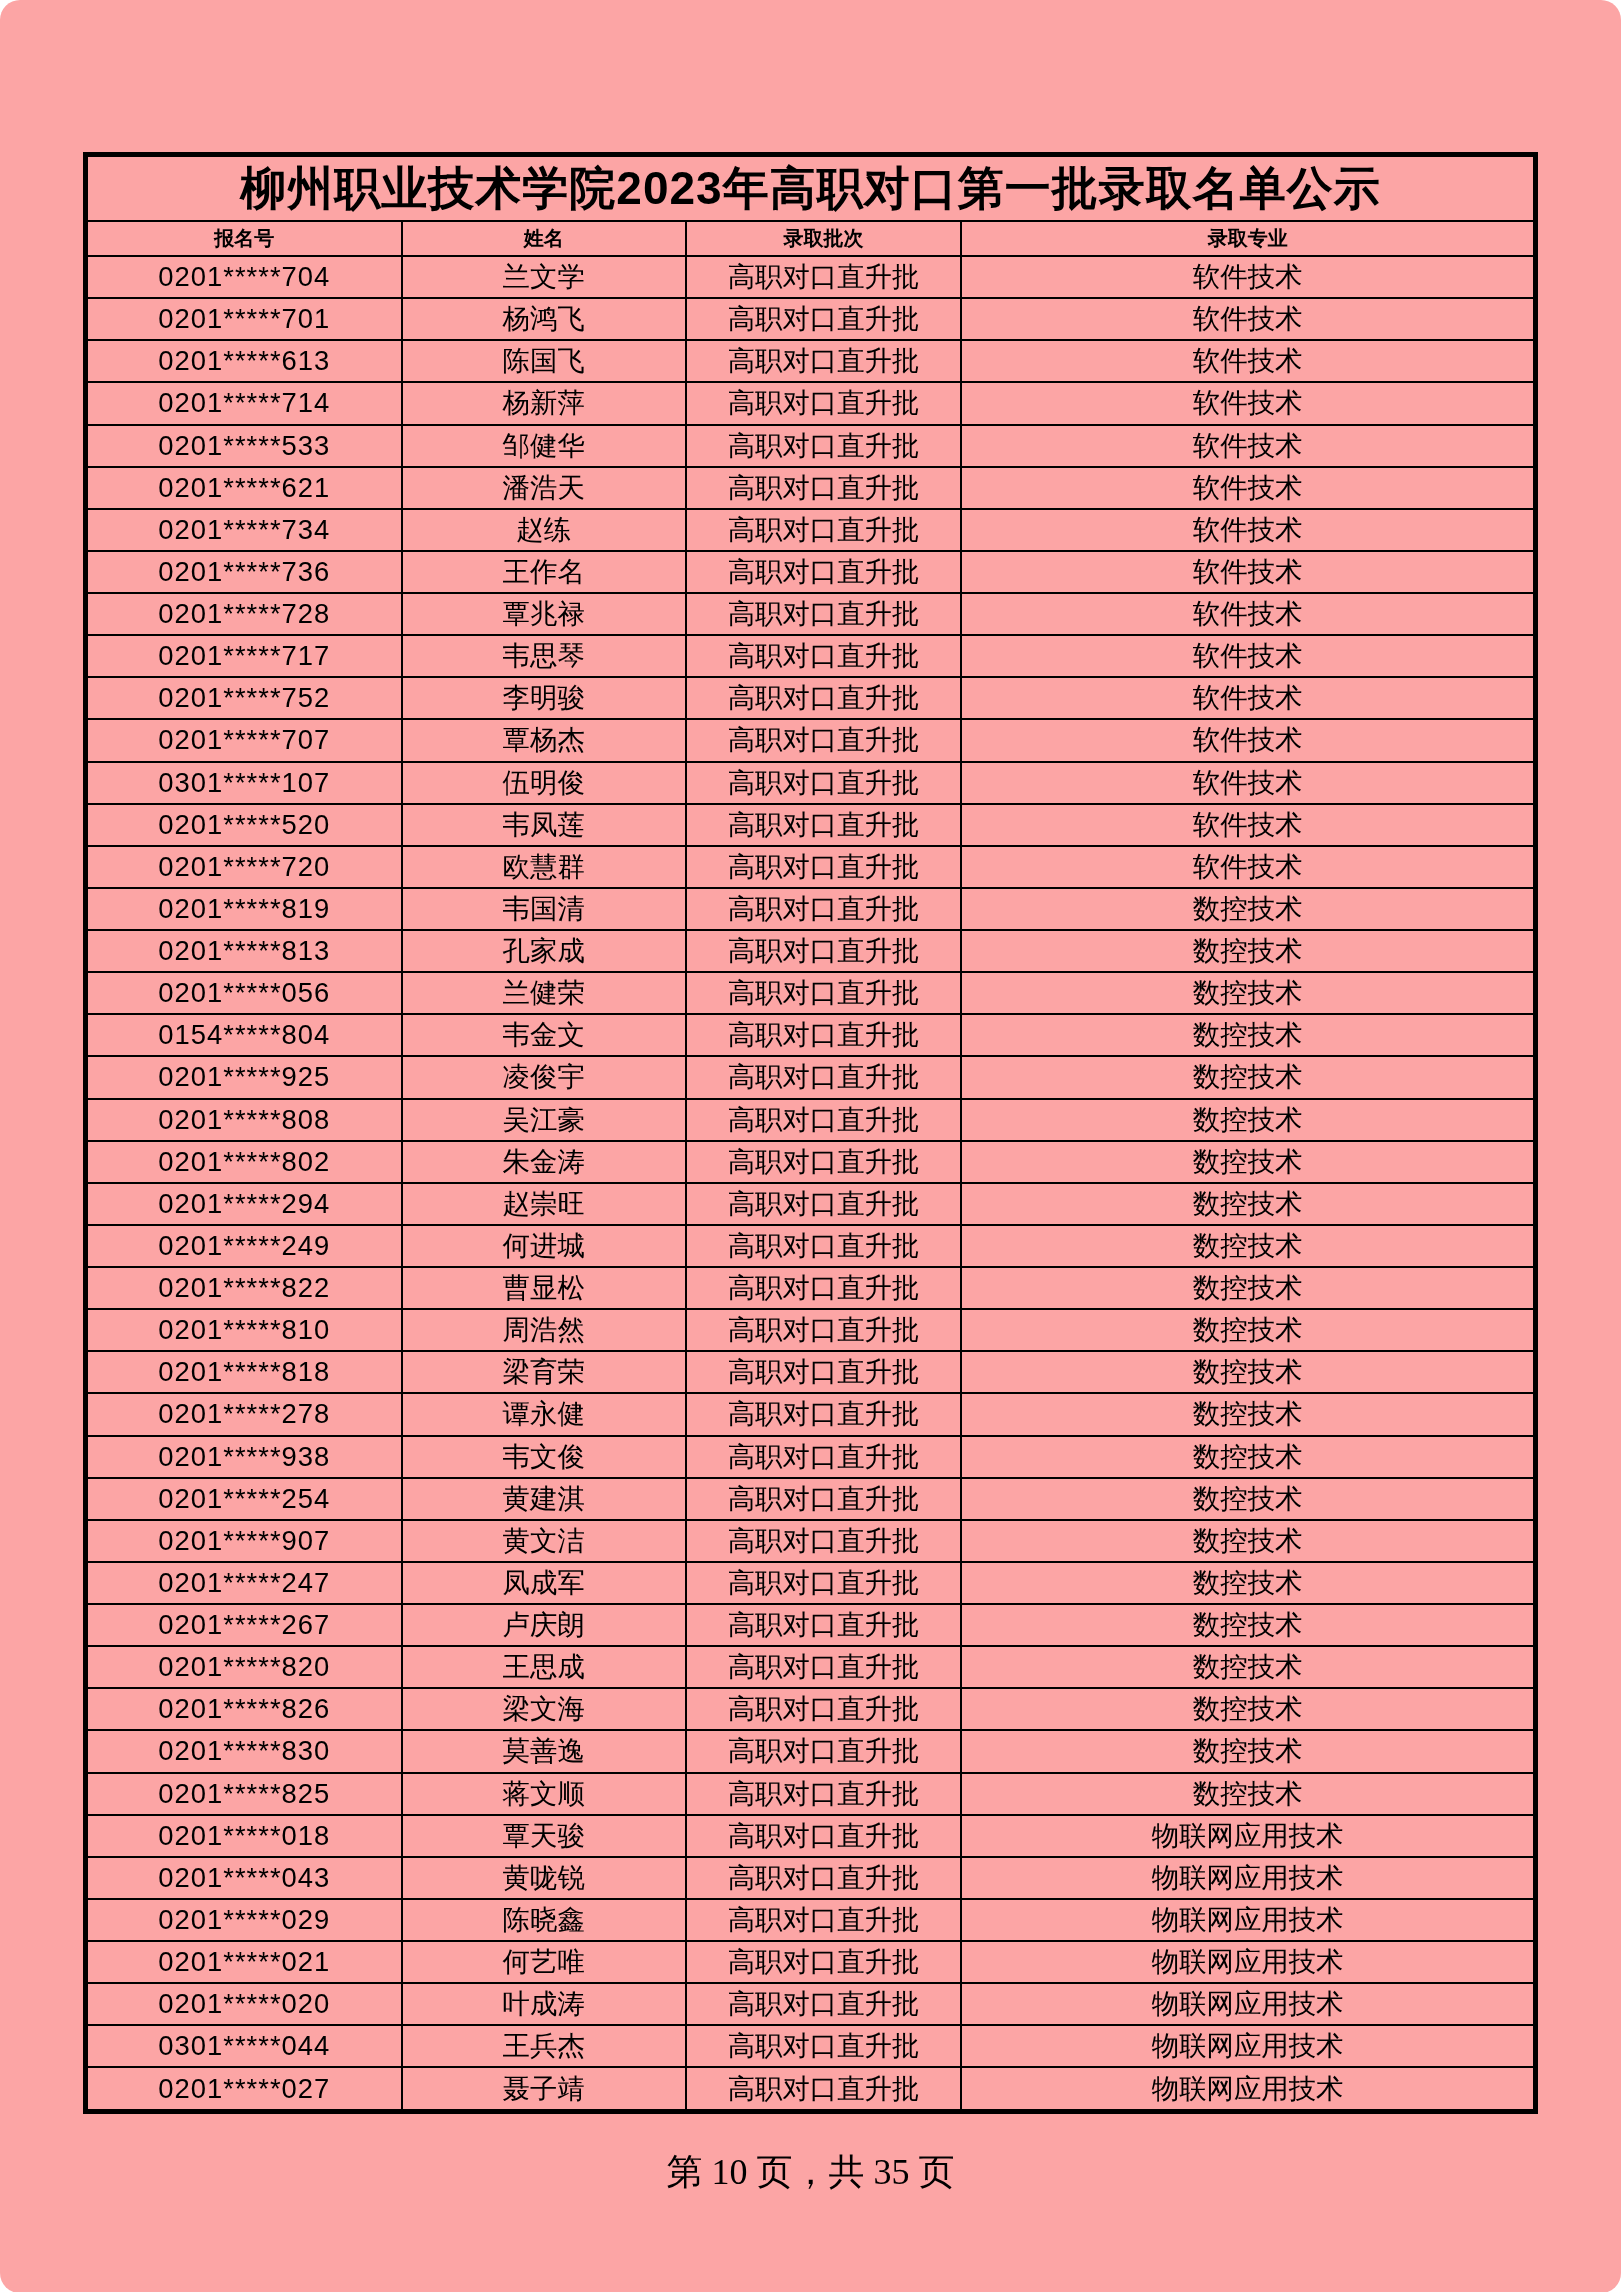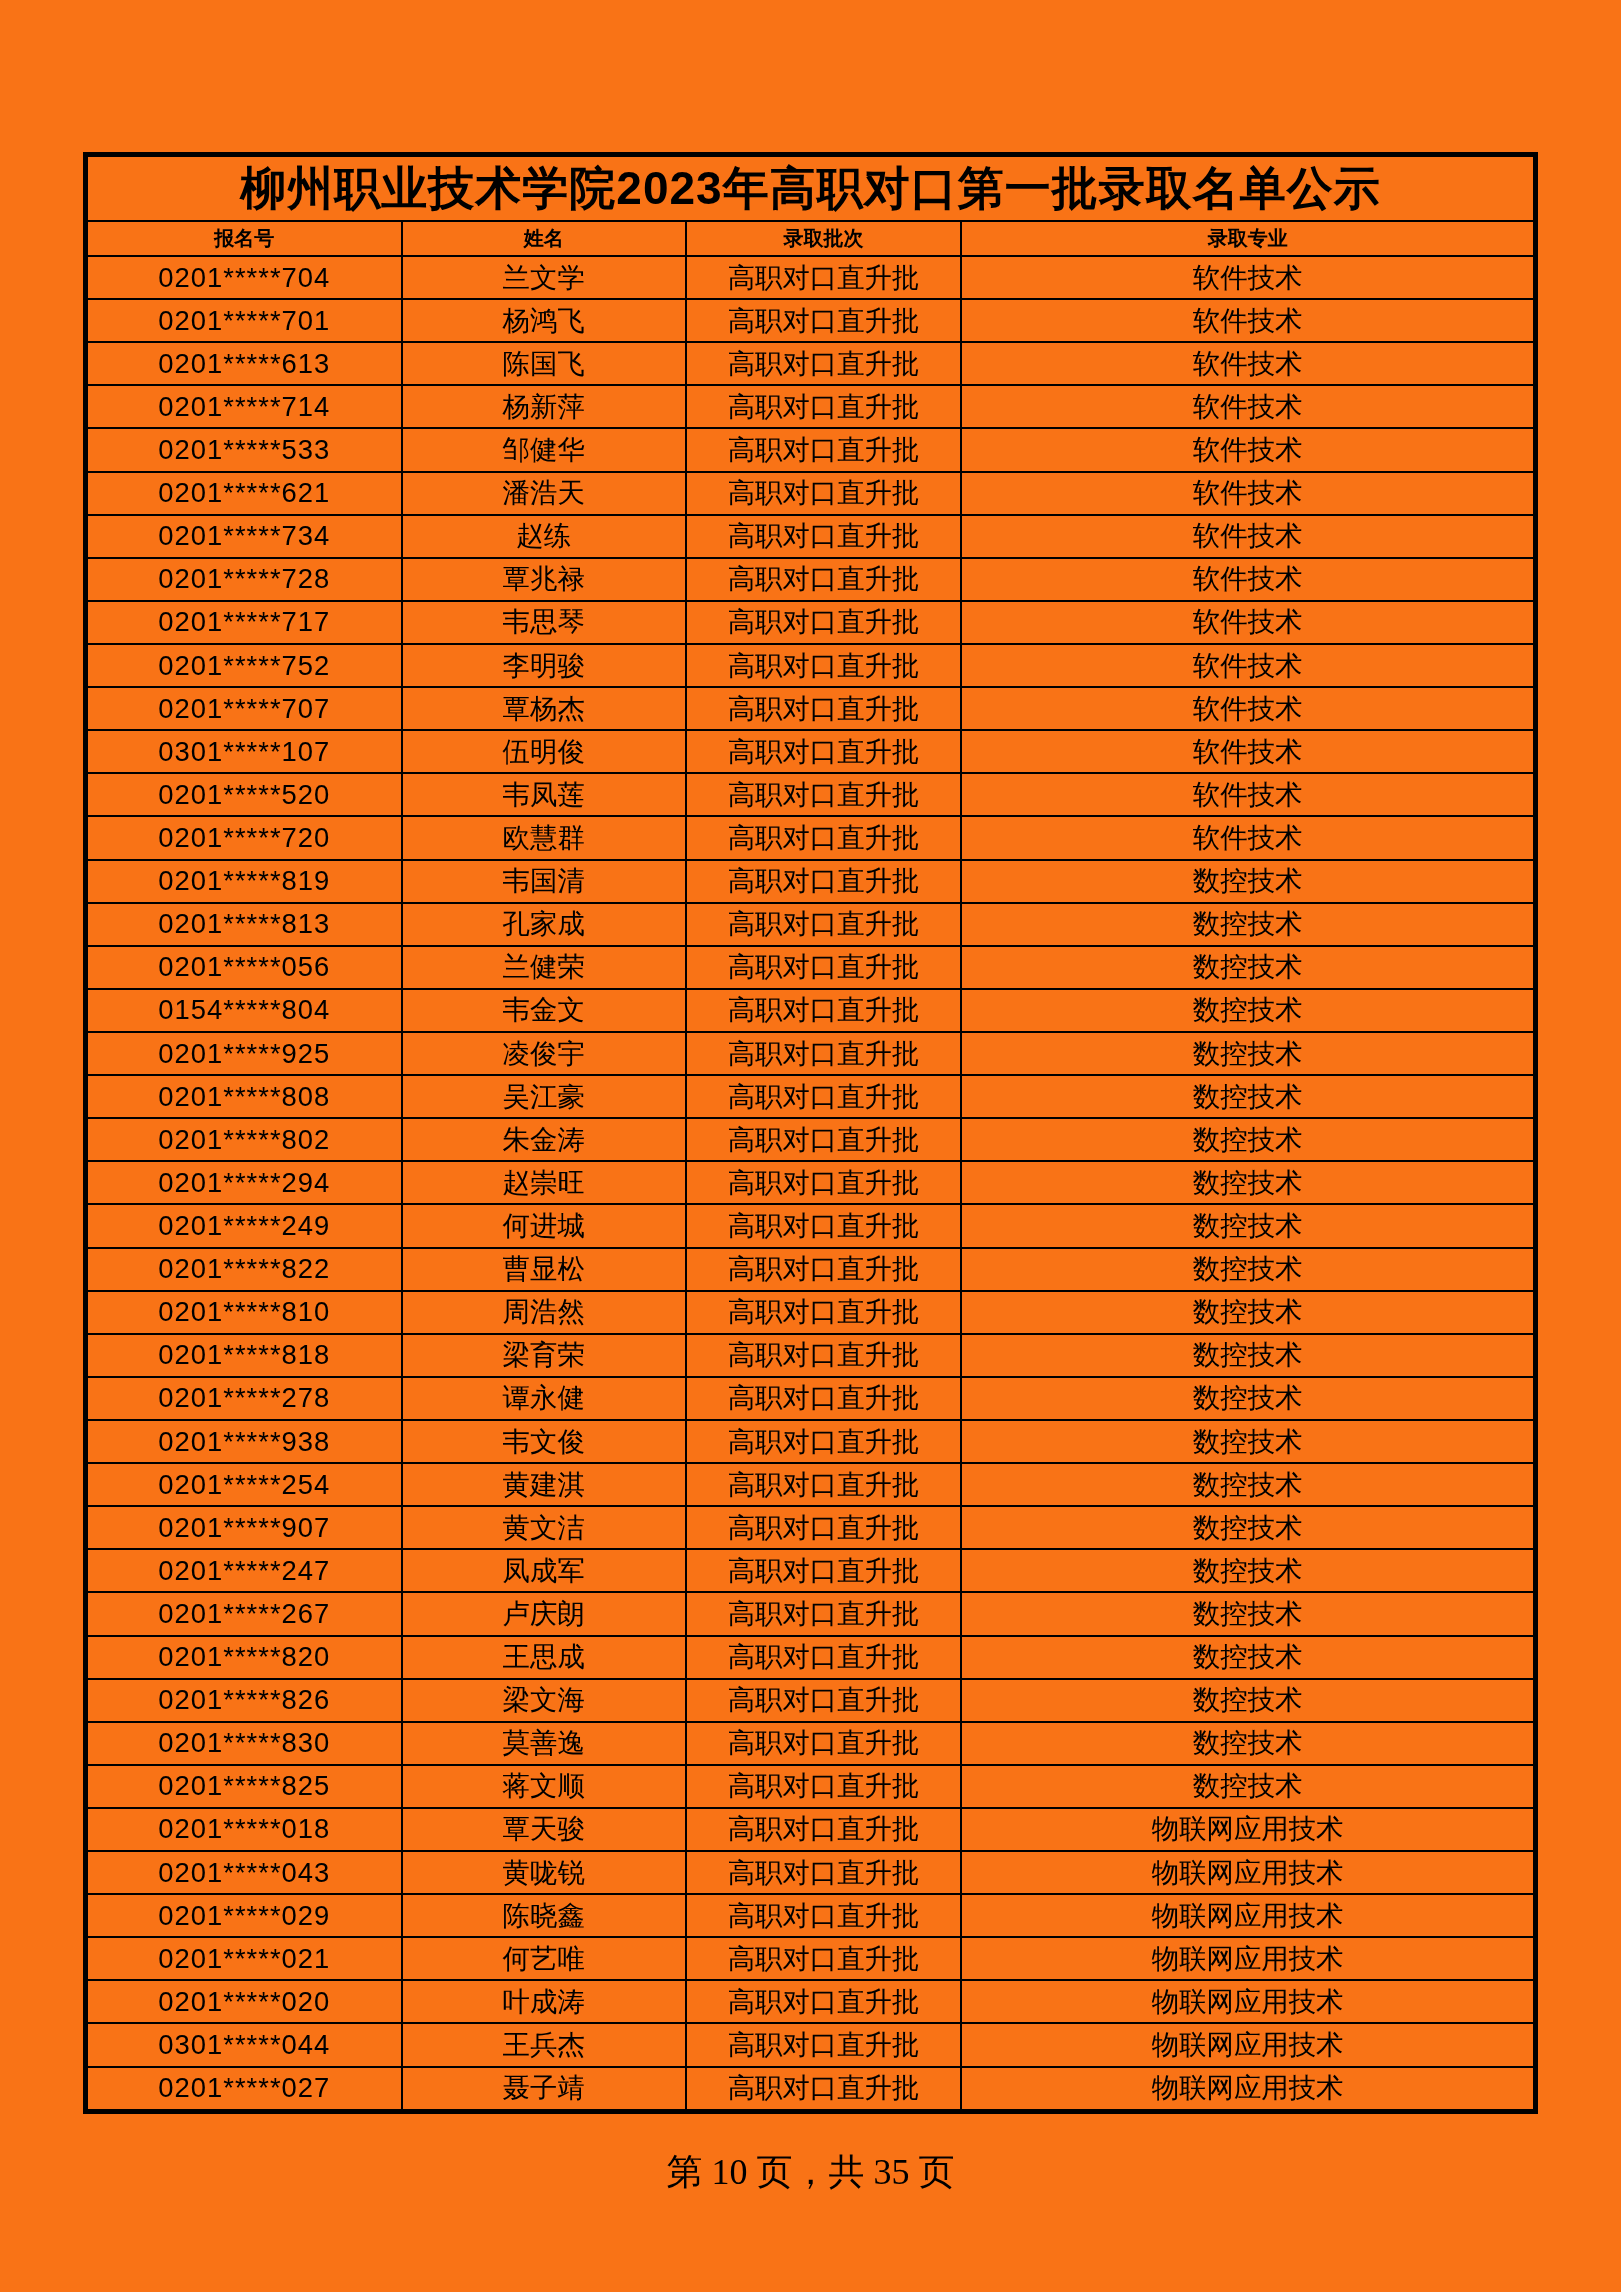--- a/index.html
+++ b/index.html
@@ -4,23 +4,24 @@
 <style>
   html, body {
     margin: 0;
     padding: 0;
     background: #ffffff;
   }
   .page {
     position: relative;
     width: 1621px;
     height: 2293px;
-    background: #f97316;
+    background: #fca5a5;
     font-family: "Liberation Sans", sans-serif;
     color: #000000;
+    border-radius: 20px;
   }
   table.admission-table {
     position: absolute;
     left: 83px;
     top: 152px;
     width: 1455px;
     height: 1962px;
     border-collapse: collapse;
     table-layout: fixed;
     border: 5.9px solid #000000;
@@ -123,20 +124,26 @@
     <td class="cell-batch">高职对口直升批</td>
     <td class="cell-major">软件技术</td>
   </tr>
         <tr>
     <td class="cell-reg-no">0201*****734</td>
     <td class="cell-name">赵练</td>
     <td class="cell-batch">高职对口直升批</td>
     <td class="cell-major">软件技术</td>
   </tr>
         <tr>
+    <td class="cell-reg-no">0201*****736</td>
+    <td class="cell-name">王作名</td>
+    <td class="cell-batch">高职对口直升批</td>
+    <td class="cell-major">软件技术</td>
+  </tr>
+        <tr>
     <td class="cell-reg-no">0201*****728</td>
     <td class="cell-name">覃兆禄</td>
     <td class="cell-batch">高职对口直升批</td>
     <td class="cell-major">软件技术</td>
   </tr>
         <tr>
     <td class="cell-reg-no">0201*****717</td>
     <td class="cell-name">韦思琴</td>
     <td class="cell-batch">高职对口直升批</td>
     <td class="cell-major">软件技术</td>

